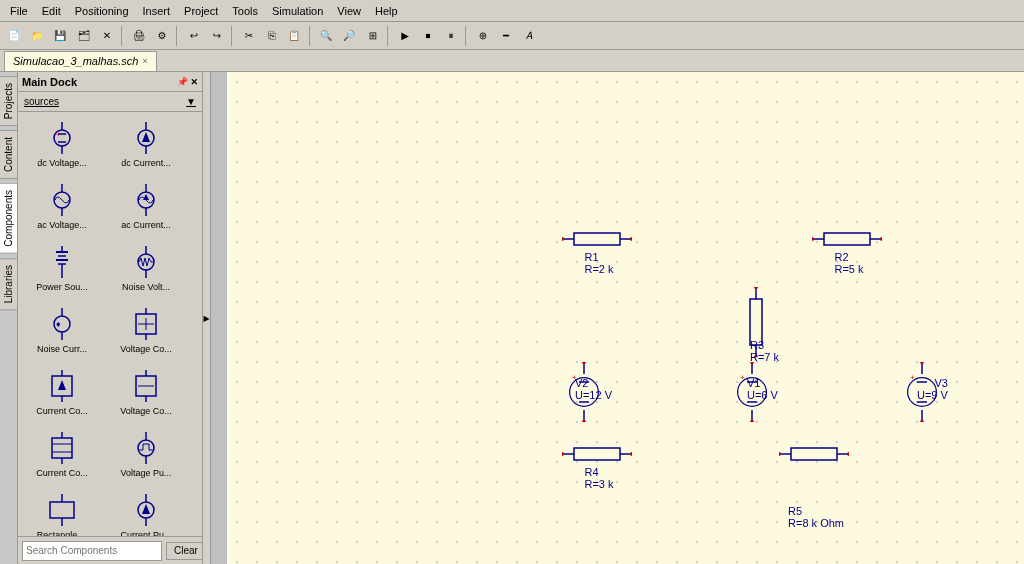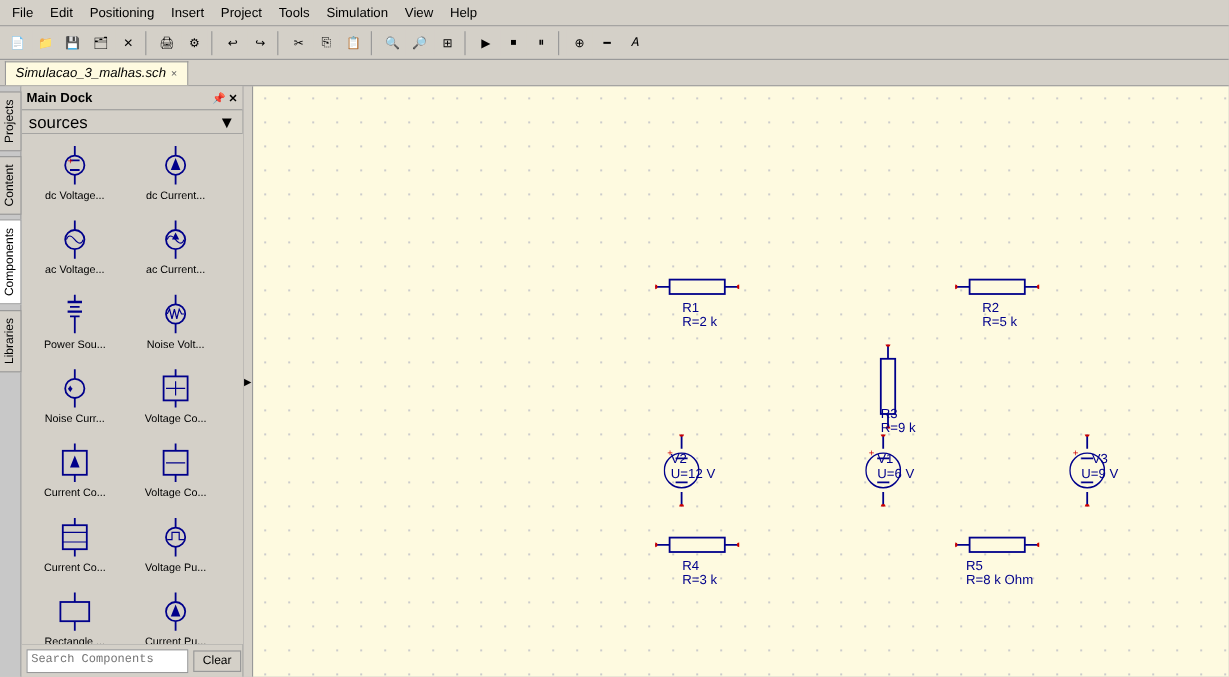--- a/index.html
+++ b/index.html
@@ -56,21 +56,21 @@
     #panel-content {
       flex: 1; display: flex; flex-direction: column; overflow: hidden;
       margin-left: 0;
     }
     #sources-header {
       background: #d4d0c8; border-bottom: 1px solid #999;
       padding: 2px 6px; font-size: 11px; display: flex;
       align-items: center; justify-content: space-between;
       height: 20px;
     }
-    #sources-header span { font-size: 14px; cursor: pointer; }
+    #sources-header span { font-size: 10px; cursor: pointer; text-decoration: underline; }
 
     #component-grid {
       flex: 1; overflow-y: auto; background: #d4d0c8;
       padding: 4px;
     }
     .comp-row {
       display: flex; gap: 4px; margin-bottom: 8px;
     }
     .comp-item {
       width: 80px; display: flex; flex-direction: column;
@@ -84,31 +84,30 @@
 
     
     #search-bar {
       display: flex; align-items: center; padding: 4px;
       border-top: 1px solid #999; background: #d4d0c8; gap: 4px;
       height: 28px;
     }
     #search-bar input {
       flex: 1; height: 20px; border: 1px solid #999; font-size: 10px;
       padding: 1px 3px;
-      font-family: Liberation Mono, monospace;
     }
     #search-bar button {
       padding: 1px 7px; height: 18px; font-size: 10px;
       background: #d4d0c8; border: 1px solid #999; cursor: pointer;
     }
 
     
     #schematic {
       flex: 1; background: #fefae0;
-      position: relative; overflow: hidden;
+      position: relative; overflow: hidden; margin-left: 16px;
     }
     
     #schematic::before {
       content: '';
       position: absolute; top: 0; left: 0; right: 0; bottom: 0;
       background-image: radial-gradient(circle, #ccc 1px, transparent 1px);
       background-size: 20px 20px;
       pointer-events: none;
     }
 
@@ -440,39 +439,39 @@
     <div class="sch-component" style="left:505px; top:215px;gap:32px;">
       <svg width="24" height="70">
         <line x1="12" y1="0" x2="12" y2="12" stroke="#00008b" stroke-width="1.5"></line>
         <rect x="6" y="12" width="12" height="46" stroke="#00008b" stroke-width="1.5" fill="#fefae0"></rect>
         <line x1="12" y1="58" x2="12" y2="70" stroke="#00008b" stroke-width="1.5"></line>
         <circle cx="12" cy="0" r="2" fill="#c00"></circle>
         <circle cx="12" cy="70" r="2" fill="#c00"></circle>
       </svg>
       <div style="text-align:left; margin-left:18px; margin-top:-50px;">
         <div class="comp-name">R3</div>
-        <div class="comp-val">R=9 k</div>
+        <div class="comp-val">R=7 k</div>
       </div>
     </div>
 
     <div class="sch-component" style="left:335px; top:370px;">
       <svg width="70" height="24">
         <line x1="0" y1="12" x2="12" y2="12" stroke="#00008b" stroke-width="1.5"></line>
         <rect x="12" y="6" width="46" height="12" stroke="#00008b" stroke-width="1.5" fill="#fefae0"></rect>
         <line x1="58" y1="12" x2="70" y2="12" stroke="#00008b" stroke-width="1.5"></line>
         <circle cx="0" cy="12" r="2" fill="#c00"></circle>
         <circle cx="70" cy="12" r="2" fill="#c00"></circle>
       </svg>
       <div style="text-align:left; margin-left:4px;">
         <div class="comp-name">R4</div>
         <div class="comp-val">R=3 k</div>
       </div>
     </div>
 
-    <div class="sch-component" style="left:585px; top:370px;">
+    <div class="sch-component" style="left:552px; top:370px;gap:39px;">
       <svg width="70" height="24">
         <line x1="0" y1="12" x2="12" y2="12" stroke="#00008b" stroke-width="1.5"></line>
         <rect x="12" y="6" width="46" height="12" stroke="#00008b" stroke-width="1.5" fill="#fefae0"></rect>
         <line x1="58" y1="12" x2="70" y2="12" stroke="#00008b" stroke-width="1.5"></line>
         <circle cx="0" cy="12" r="2" fill="#c00"></circle>
         <circle cx="70" cy="12" r="2" fill="#c00"></circle>
       </svg>
       <div style="text-align:left; margin-left:4px;">
         <div class="comp-name">R5</div>
         <div class="comp-val">R=8 k Ohm</div>
@@ -517,21 +516,21 @@
       <svg width="30" height="60">
         <line x1="15" y1="0" x2="15" y2="12" stroke="#00008b" stroke-width="1.5"></line>
         <circle cx="15" cy="30" r="18" stroke="#00008b" stroke-width="1.5" fill="none" transform="scale(0.8) translate(3.75,7.5)"></circle>
         <line x1="15" y1="48" x2="15" y2="60" stroke="#00008b" stroke-width="1.5"></line>
         <line x1="10" y1="20" x2="20" y2="20" stroke="#00008b" stroke-width="1.5"></line>
         <line x1="10" y1="40" x2="20" y2="40" stroke="#00008b" stroke-width="1.5"></line>
         <circle cx="15" cy="0" r="2" fill="#c00"></circle>
         <circle cx="15" cy="60" r="2" fill="#c00"></circle>
         <text x="3" y="18" font-size="8" fill="#c00">+</text>
       </svg>
-      <div style="text-align:center; margin-left:20px; margin-top:-45px;">
+      <div style="text-align:right; margin-left:20px; margin-top:-45px;">
         <div class="comp-name">V3</div>
         <div class="comp-val">U=9 V</div>
       </div>
     </div>
 
   </div>
 
 </div>
 
 </body></html>

